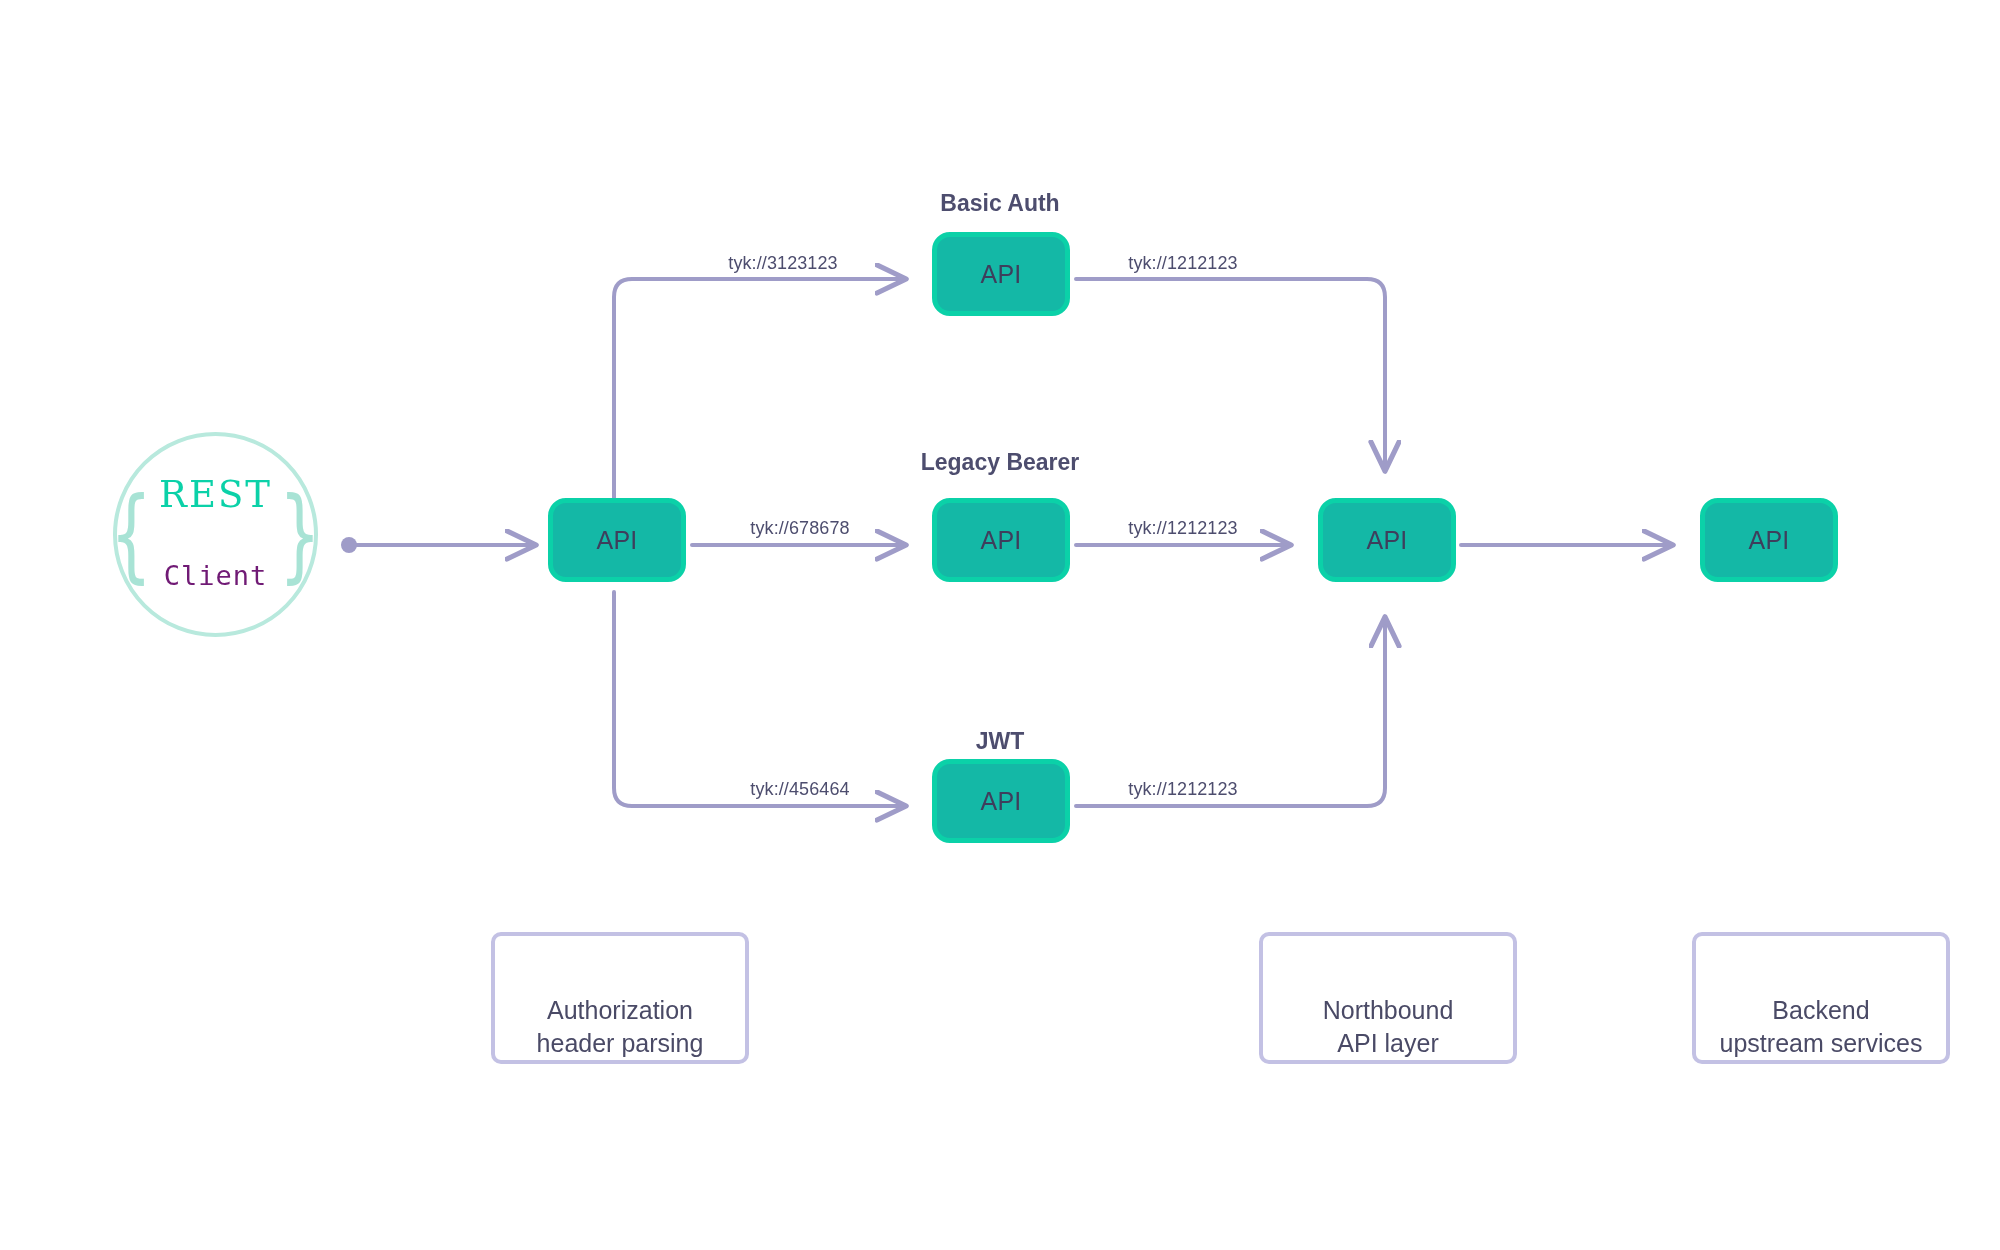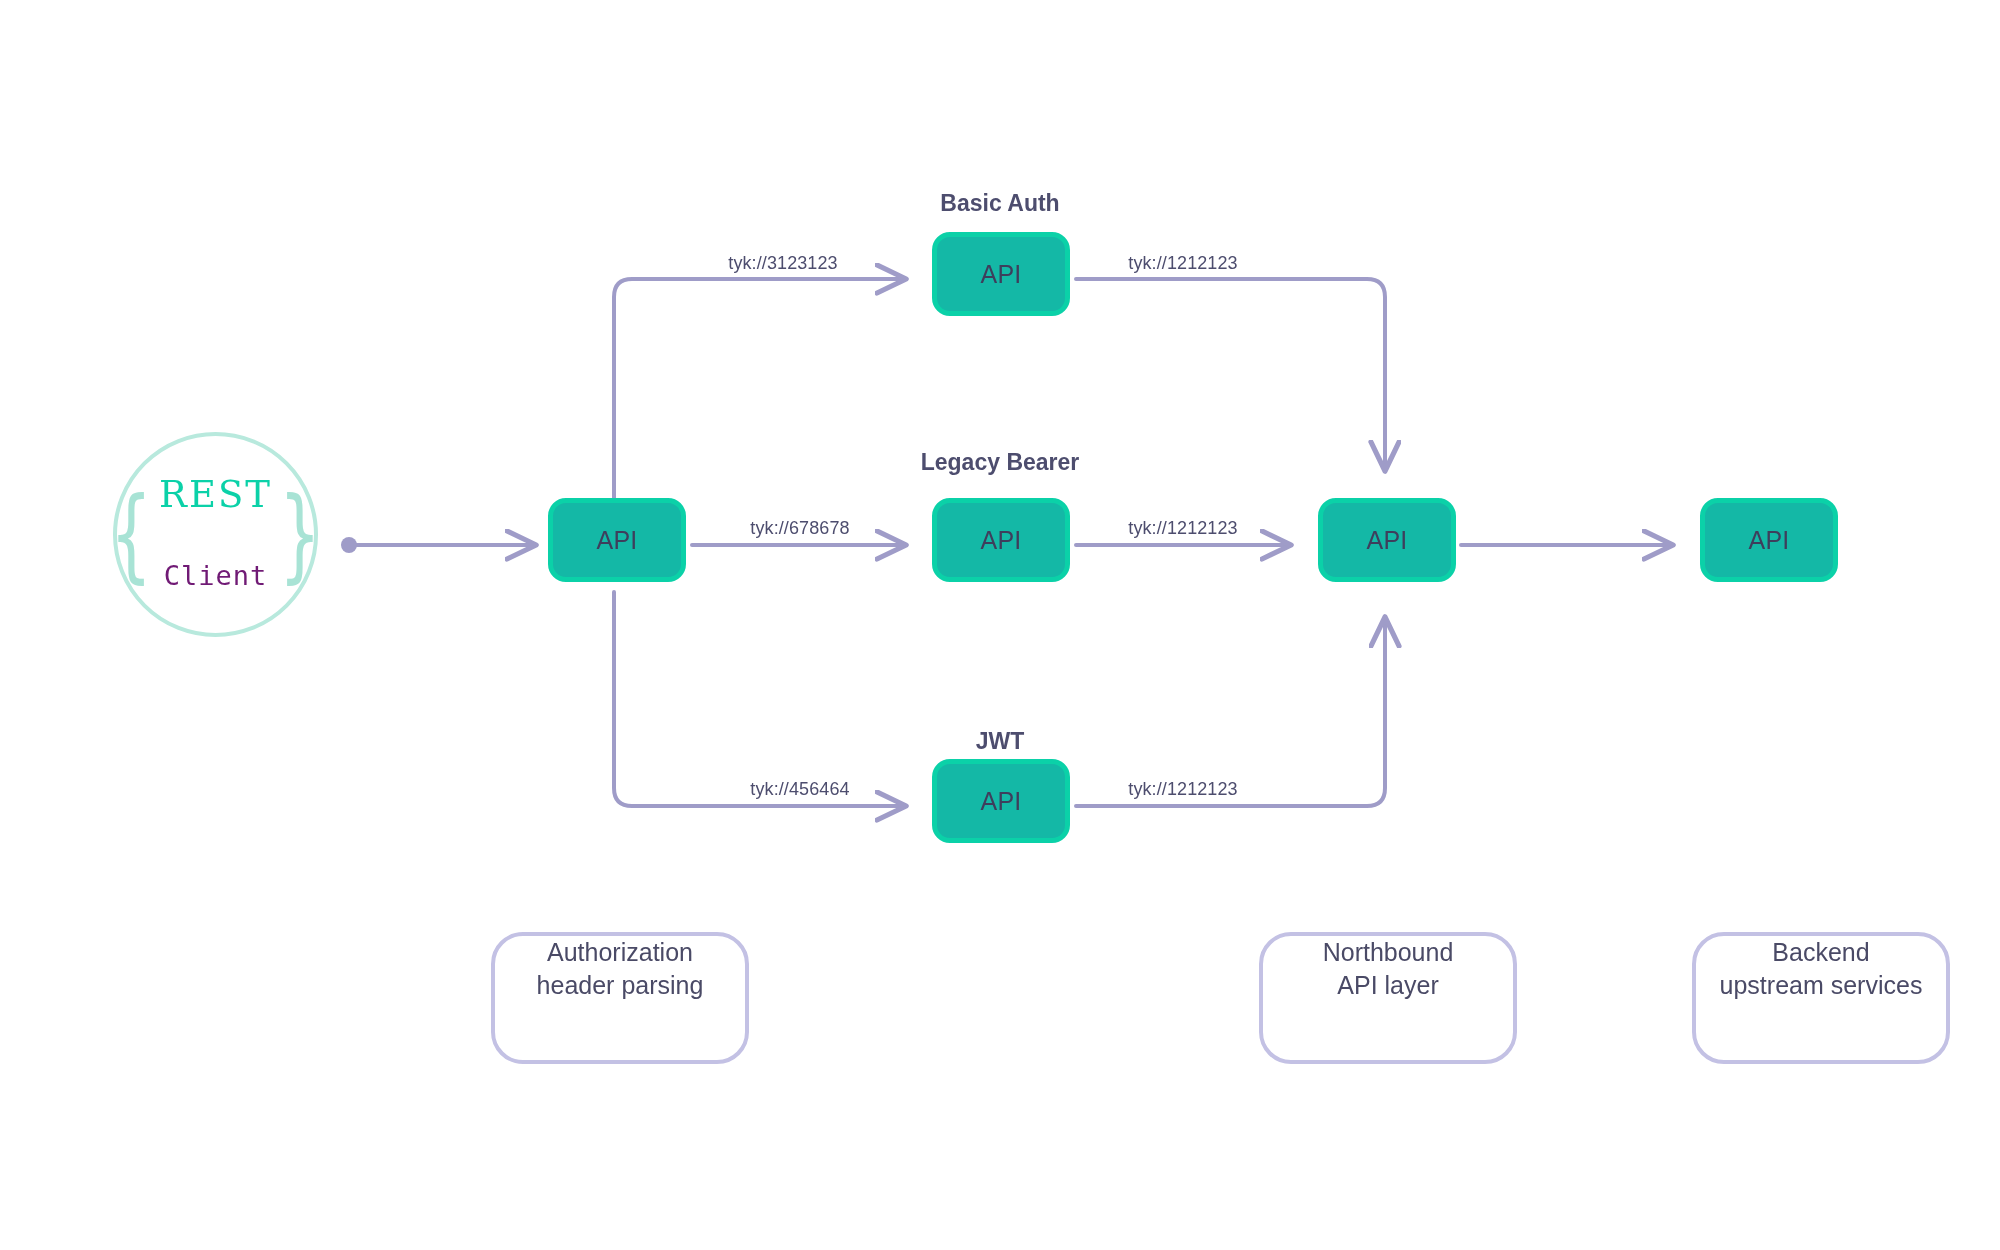--- a/index.html
+++ b/index.html
@@ -125,25 +125,25 @@
     transform: translateX(-50%);
     letter-spacing: 0.1px;
   }
 
   
   .legend-box {
     position: absolute;
     width: 250px;
     height: 124px;
     border: 4px solid #c3c1e4;
-    border-radius: 32px;
+    border-radius: 10px;
     background: #ffffff;
     box-sizing: content-box;
     display: flex;
-    align-items: flex-start;
+    align-items: flex-end;
     justify-content: center;
     text-align: center;
   }
   .legend-box .legend-text {
     font-size: 25px;
     color: #4a4a66;
     line-height: 1.32;
     font-weight: 400;
     white-space: pre-line;
   }

